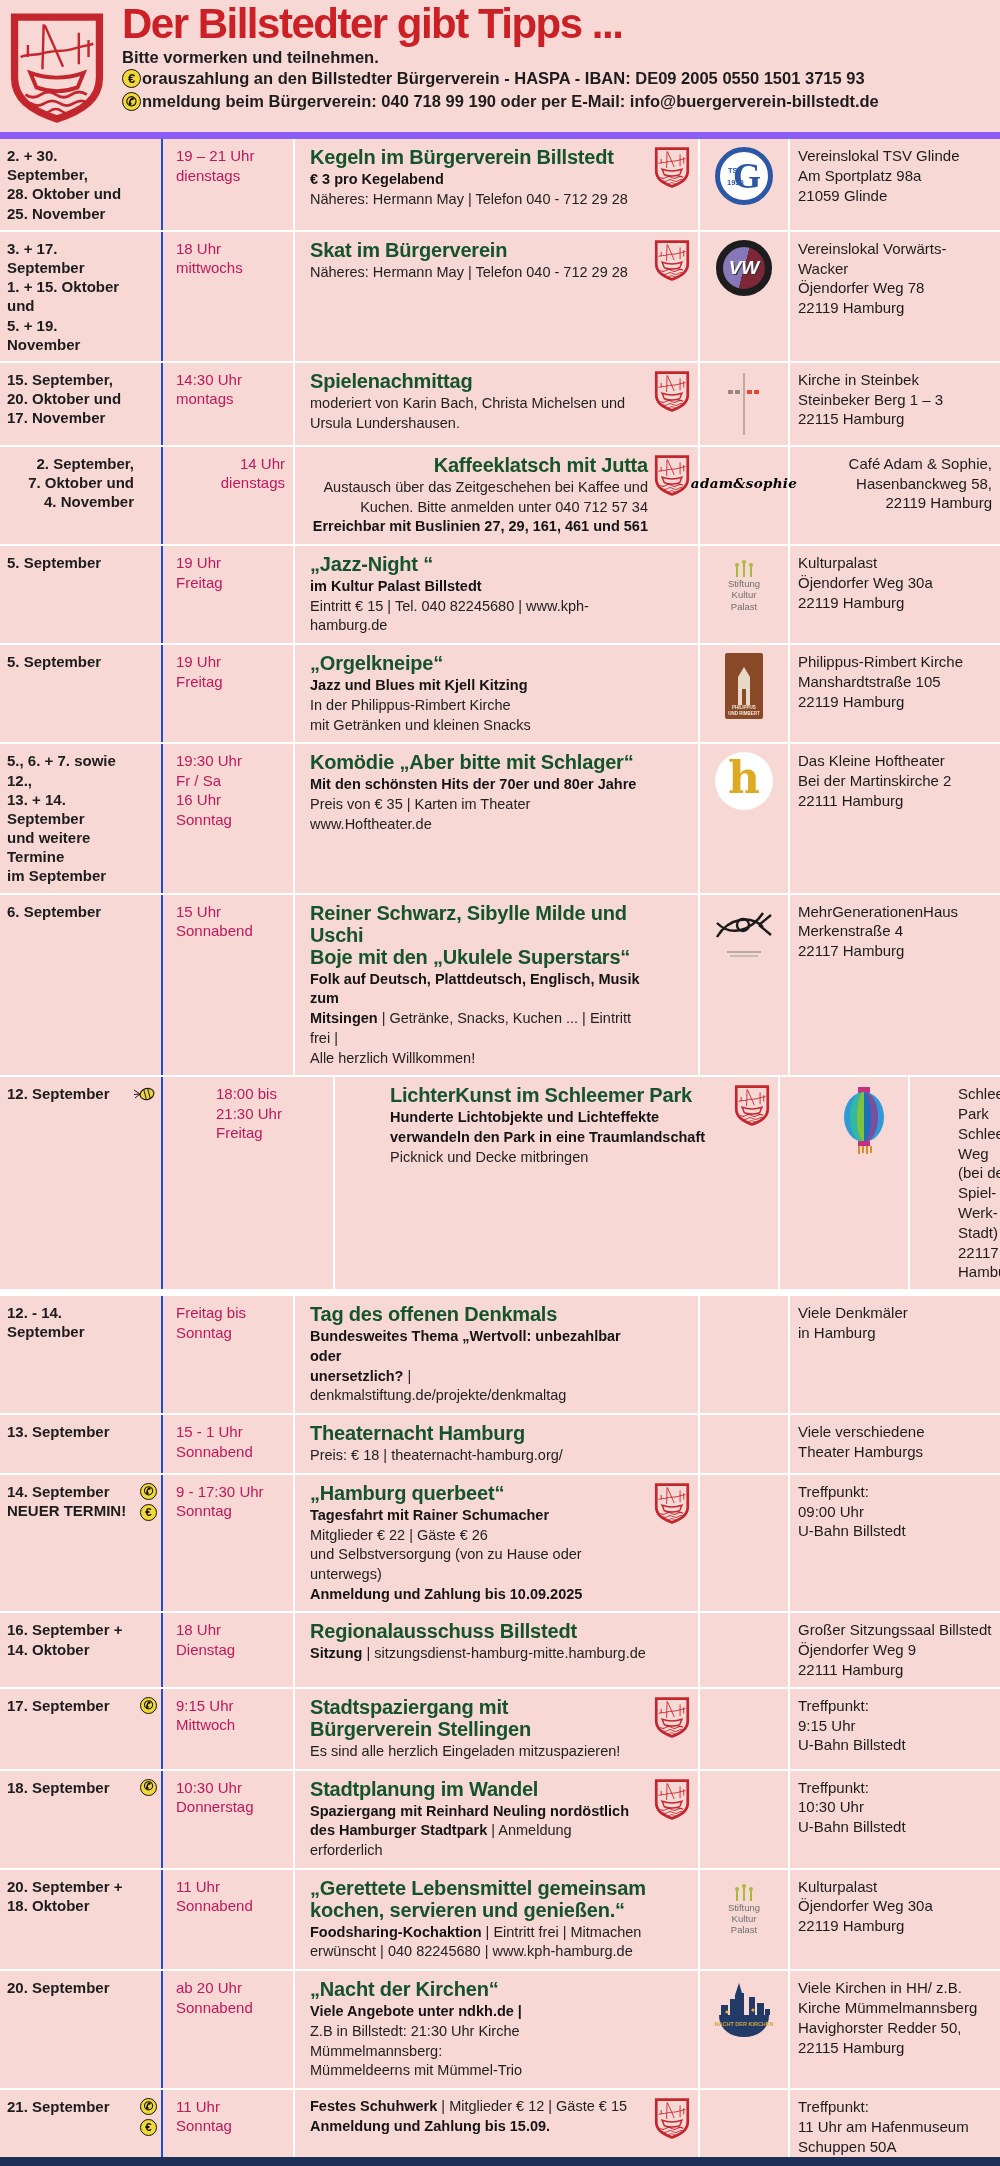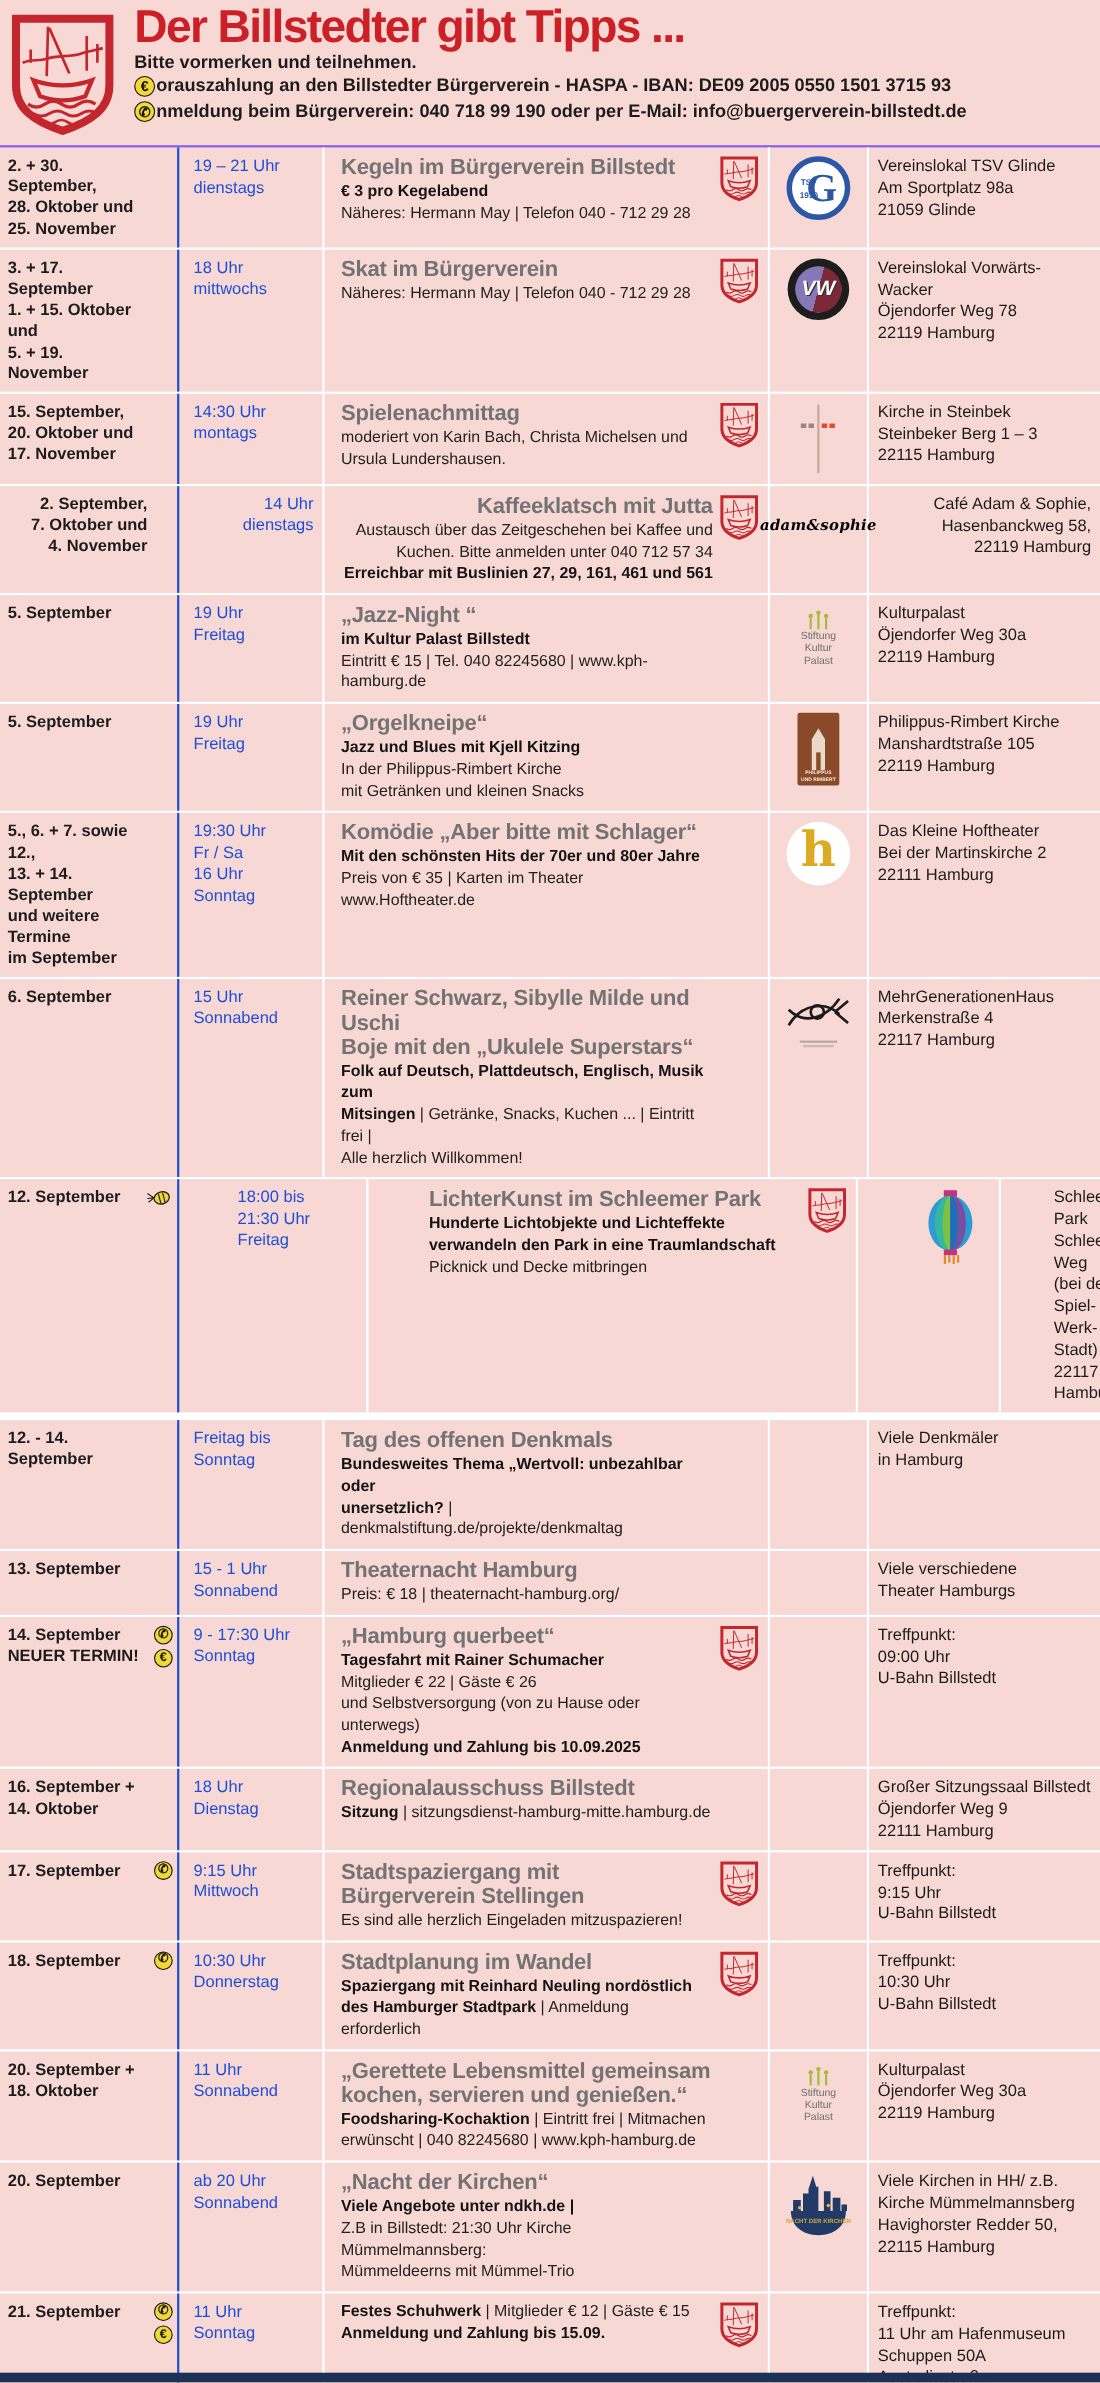--- a/index.html
+++ b/index.html
@@ -1,42 +1,42 @@
 <!DOCTYPE html>
 <html><head>
 <meta charset="utf-8">
 <style>
   html,body{margin:0;padding:0;}
   body{width:1000px;height:2166px;position:relative;overflow:hidden;
        background:#f8d8d4;font-family:"Liberation Sans",sans-serif;color:#1c1c1c;}
   
-  #header{height:129px;border-bottom:2px solid #8b5cf6;position:relative;}
+  #header{height:129px;border-bottom:7px solid #8b5cf6;position:relative;}
   #header-crest{position:absolute;left:7px;top:8px;}
   .h-text{padding:0 0 0 122px;}
   #main-title{font-size:42px;font-weight:bold;color:#cb2026;letter-spacing:-1.5px;
               line-height:1.02;margin:3px 0 1px;}
   #subtitle{font-size:16.5px;font-weight:bold;line-height:1.25;}
   .h-line{font-size:16.5px;font-weight:bold;line-height:1.38;display:flex;align-items:center;gap:1px;}
   
   .ci{width:17px;height:17px;min-width:17px;border-radius:50%;background:#f2d837;
       border:1.5px solid #111;display:inline-flex;align-items:center;justify-content:center;
       font-size:11.5px;font-weight:bold;color:#111;box-sizing:border-box;line-height:1;}
   .ci.big{width:19px;height:19px;min-width:19px;font-size:13px;}
   
   .row{display:grid;grid-template-columns:163px 132px 405px 90px 1fr;border-bottom:2px solid #fff;}
   .row.section-end{border-bottom:7px solid #fff;gap:40px;}
   .c{padding:7px 8px;position:relative;box-sizing:border-box;}
   .c.date{border-right:2px solid #1d4ed8;font-weight:bold;font-size:15px;line-height:1.28;
           padding-left:7px;padding-right:27px;}
-  .c.time{border-right:2px solid #fff;font-size:15px;line-height:1.3;color:#1d4ed8;padding-left:13px;}
+  .c.time{border-right:2px solid #fff;font-size:15px;line-height:1.3;color:#be185d;padding-left:13px;}
   .c.desc{border-right:2px solid #fff;padding-left:15px;padding-right:50px;}
   .c.logo{border-right:2px solid #fff;display:flex;align-items:flex-start;justify-content:center;
           padding:8px 2px;}
   .c.loc{font-size:15px;line-height:1.32;}
-  .title{color:#737373;font-weight:bold;font-size:20px;line-height:1.1;margin:0 0 2px;
+  .title{color:#14532d;font-weight:bold;font-size:20px;line-height:1.1;margin:0 0 2px;
          letter-spacing:-0.2px;}
   .dl{font-size:14.5px;line-height:1.36;color:#222;}
   .dl b{color:#141414;}
   .date-icons{position:absolute;top:8px;right:4px;display:flex;flex-direction:column;gap:4px;align-items:center;}
   .crest-slot{position:absolute;top:7px;right:8px;}
   
   #footbar{position:absolute;left:0;bottom:0;width:100%;height:9px;background:#1d3157;}
 </style>
 </head>
 <body>

